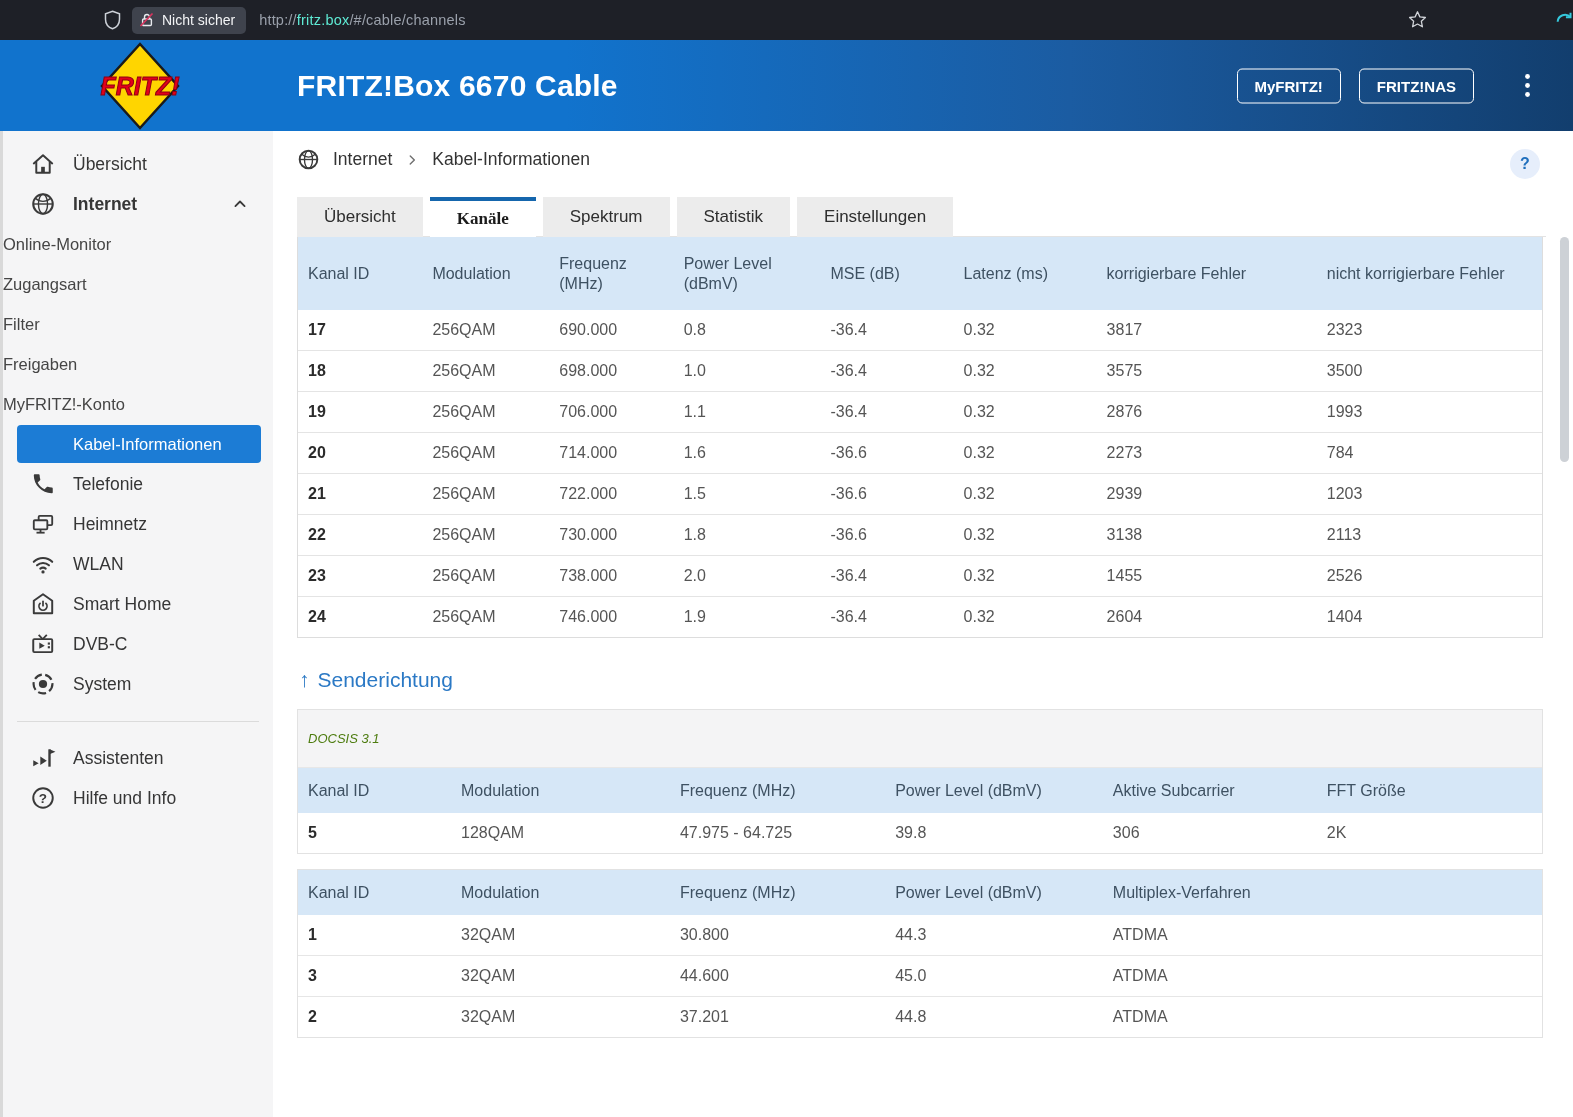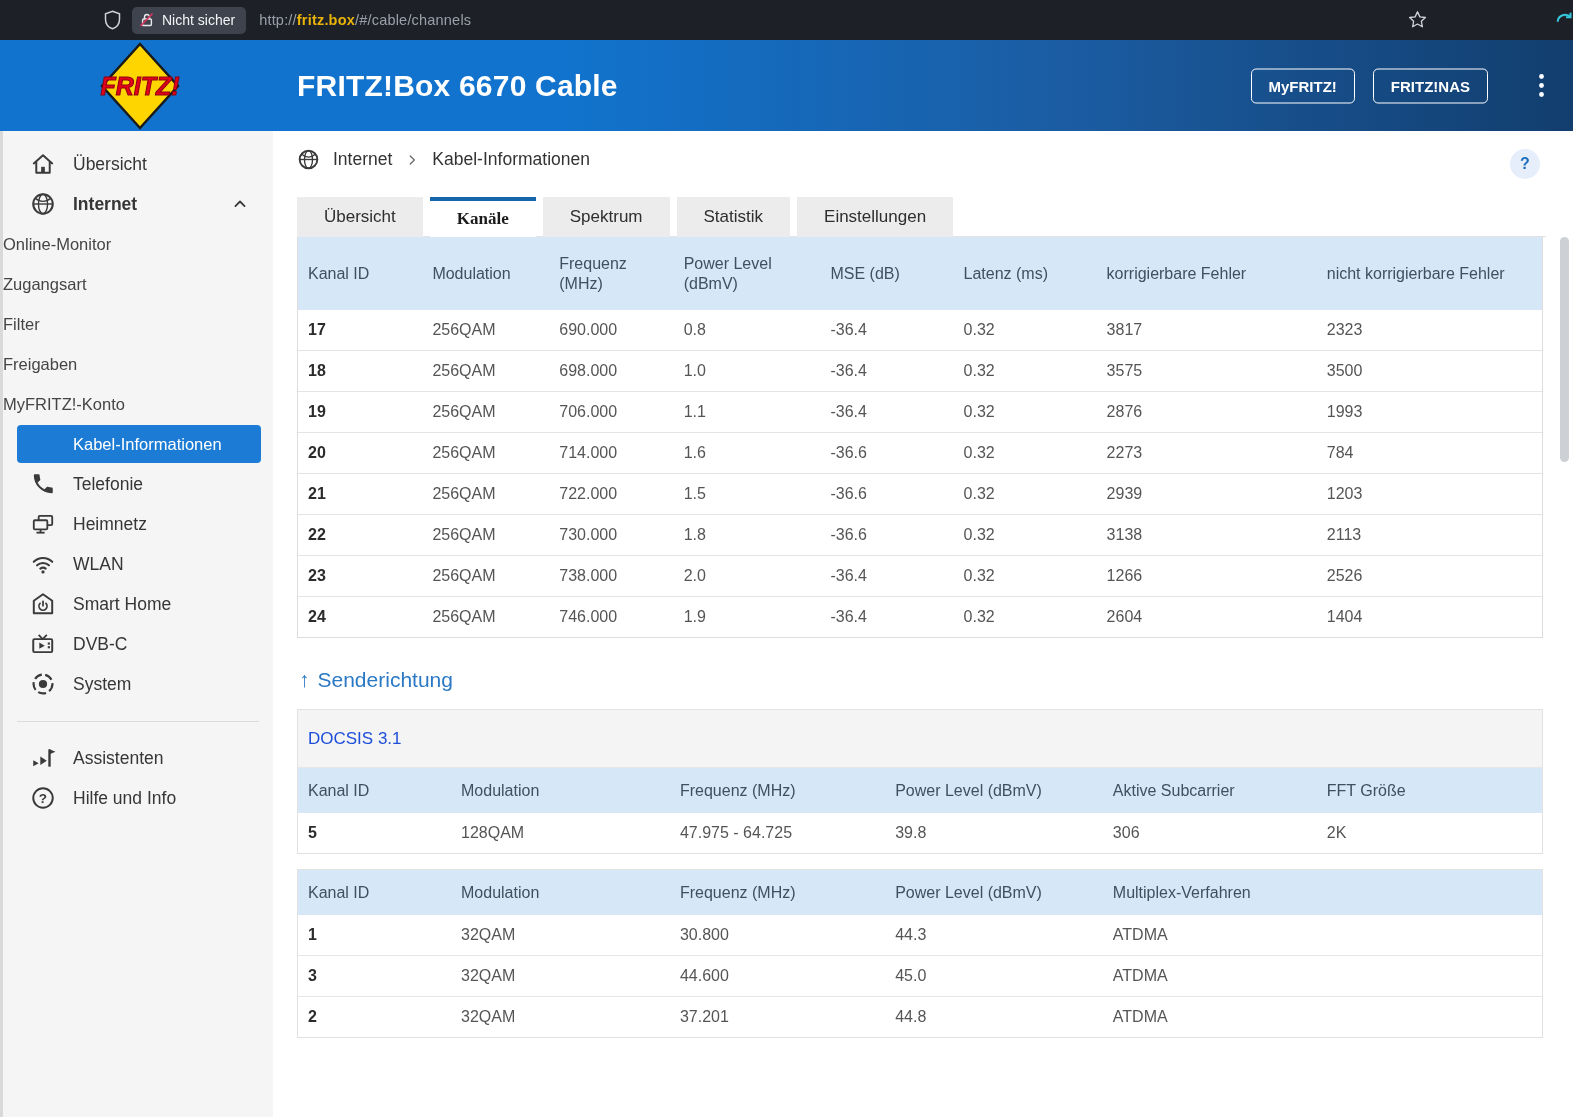--- a/index.html
+++ b/index.html
@@ -6,29 +6,29 @@
   body{
     width:1573px;height:1117px;position:relative;overflow:hidden;
     font-family:"Liberation Sans",sans-serif;background:#fff;
     -webkit-font-smoothing:antialiased;
   }
   
   .browser-bar{position:absolute;top:0;left:0;width:1573px;height:40px;background:#1e2027;display:flex;align-items:center;overflow:hidden;}
   .shield{margin-left:102px;display:flex;align-items:center;}
   .sec-badge{margin-left:9px;height:27px;background:#3f434d;border-radius:5px;display:flex;align-items:center;gap:7px;padding:0 11px 0 7px;color:#f3f4f6;font-size:14px;}
   .url-box{margin-left:13px;font-size:14.5px;color:#9aa0ab;letter-spacing:.2px;}
-  .url-box b{color:#eab308;font-weight:700;}
+  .url-box b{color:#5eead4;font-weight:400;}
   .star-ico{position:absolute;right:145px;top:9px;}
   .edge-ico{position:absolute;right:-4px;top:9px;}
   
   .app-header{position:absolute;top:40px;left:0;width:1573px;height:91px;
     background:linear-gradient(90deg,#1173cd 0%,#1173cd 36%,#1b5ca2 68%,#123e6e 100%);}
   .logo{position:absolute;left:99px;top:2px;cursor:pointer;}
   .app-title{position:absolute;left:297px;top:50%;transform:translateY(-50%);color:#fff;font-size:30px;font-weight:700;letter-spacing:.2px;}
-  .hdr-right{position:absolute;right:28px;top:50%;transform:translateY(-50%);display:flex;align-items:center;}
+  .hdr-right{position:absolute;right:42px;top:50%;transform:translateY(-50%);display:flex;align-items:center;}
   .hdr-btn{border:1.5px solid #fff;border-radius:5px;background:transparent;color:#fff;font-family:"Liberation Sans",sans-serif;
     font-size:15px;font-weight:700;padding:8px 17px;cursor:pointer;}
   .hdr-btn + .hdr-btn{margin-left:18px;}
   .kebab{margin-left:50px;cursor:pointer;display:flex;}
   
   .sidebar{position:absolute;top:131px;left:0;width:273px;bottom:0;background:#f5f5f6;border-left:3px solid #d9d9d9;box-sizing:border-box;padding-top:13px;}
   .side-item{height:40px;display:flex;align-items:center;padding-left:27px;gap:17px;font-size:17.5px;color:#363636;cursor:pointer;}
   .side-item .lbl{flex:0 0 auto;}
   .side-item .chev{margin-left:auto;margin-right:23px;display:flex;}
   .side-sub{height:40px;display:flex;align-items:center;font-size:16.5px;color:#454545;cursor:pointer;}
@@ -52,21 +52,21 @@
   .tbl-wrap{border:1px solid #ddd;border-top:none;}
   table{width:100%;border-collapse:collapse;table-layout:fixed;}
   .dtable thead th{box-sizing:border-box;height:73px;background:#d6e7f7;color:#3e5162;font-weight:400;font-size:16px;
     text-align:left;padding:8px 10px;vertical-align:middle;line-height:20px;}
   .dtable tbody td{padding:9px 10px;font-size:16px;color:#555;height:22px;line-height:22px;}
   .dtable tbody tr + tr td{border-top:1px solid #e4e4e4;}
   .dtable tbody td.kid, .ptable tbody td.kid{color:#2b2b2b;font-weight:700;}
   .up-heading{margin:30px 0 17px 2px;font-size:21px;color:#2b79c5;display:flex;align-items:center;gap:8px;cursor:pointer;width:fit-content;}
   .panel{border:1px solid #e2e2e2;}
   .panel + .panel{margin-top:15px;}
-  .panel-band{background:#f4f4f5;padding:0 10px;height:57px;display:flex;align-items:center;font-size:17px;color:#1d4ed8;border-bottom:1px solid #e7e7e7;}
+  .panel-band{background:#f4f4f5;padding:0 10px;height:57px;display:flex;align-items:center;font-size:13px;color:#4d7c0f;border-bottom:1px solid #e7e7e7;font-style:italic;}
   .ptable thead th{box-sizing:border-box;height:45px;background:#d6e7f7;color:#3e5162;font-weight:400;font-size:16px;
     text-align:left;padding:0 10px;vertical-align:middle;}
   .ptable tbody td{padding:9px 10px;font-size:16px;color:#555;height:22px;line-height:22px;}
   .ptable tbody tr + tr td{border-top:1px solid #e6e6e6;}
   .scroll-thumb{position:absolute;right:4px;top:237px;width:9px;height:225px;border-radius:5px;background:#cdd1d6;}
 </style>
 </head>
 <body>
 
 <div class="browser-bar">
@@ -354,21 +354,21 @@
             <td>3138</td>
             <td>2113</td>
           </tr>
           <tr>
             <td class="kid">23</td>
             <td>256QAM</td>
             <td>738.000</td>
             <td>2.0</td>
             <td>-36.4</td>
             <td>0.32</td>
-            <td>1266</td>
+            <td>1455</td>
             <td>2526</td>
           </tr>
           <tr>
             <td class="kid">24</td>
             <td>256QAM</td>
             <td>746.000</td>
             <td>1.9</td>
             <td>-36.4</td>
             <td>0.32</td>
             <td>2604</td>

